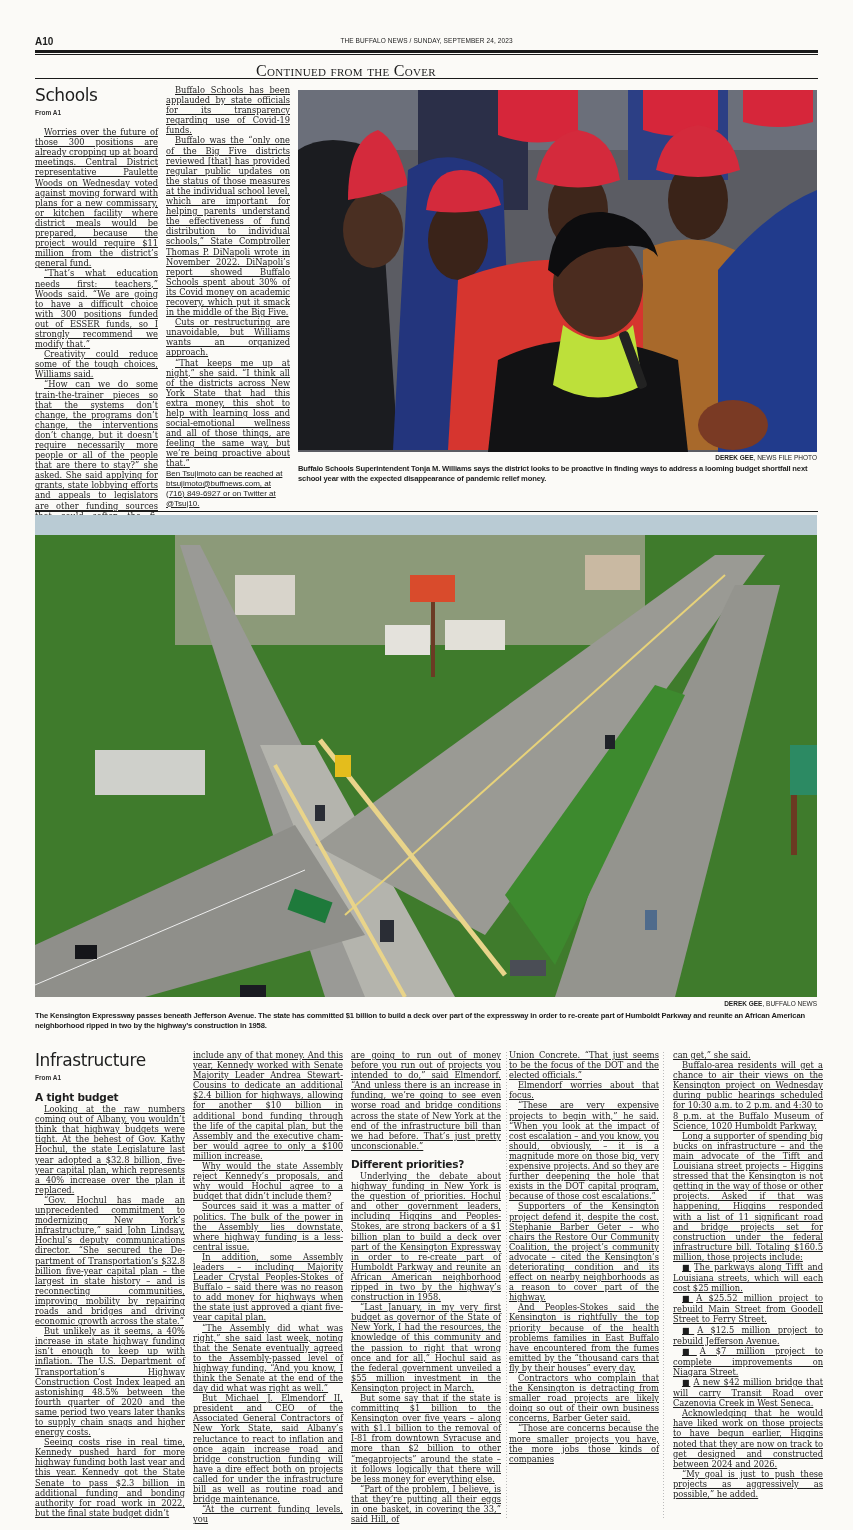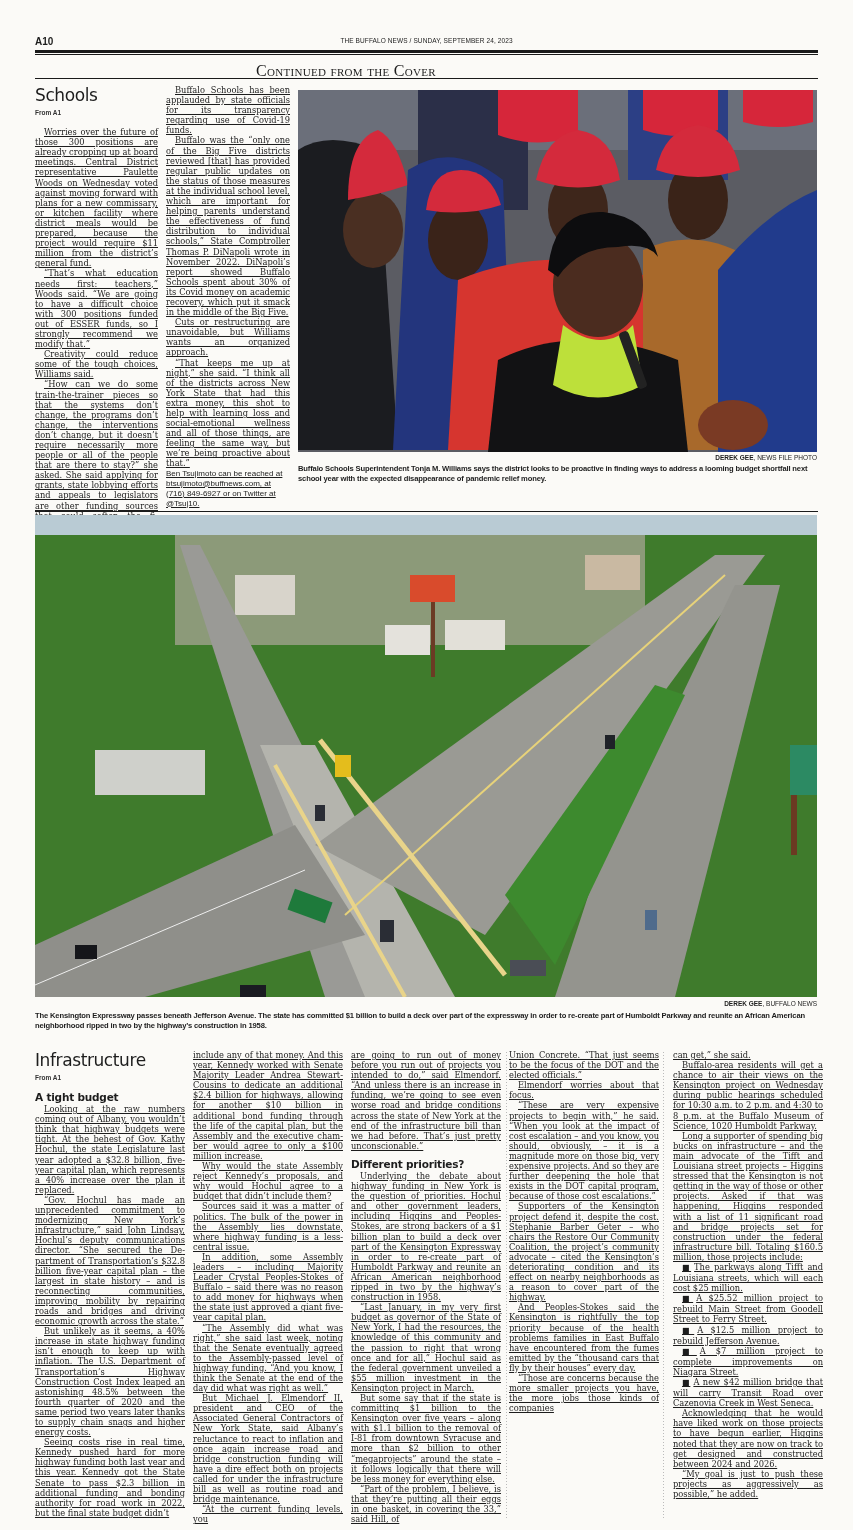--- a/index.html
+++ b/index.html
@@ -176,20 +176,21 @@
 </div>
 
 <div class="col-sep" style="left:506px;top:1052px;height:468px;"></div>
 
 <div class="col" style="left:509px;top:1050px;width:150px;">
   <p class="noind">Union Concrete. “That just seems to be the focus of the DOT and the elected officials.”</p>
   <p>Elmendorf worries about that focus.</p>
   <p>“These are very expensive projects to begin with,” he said. “When you look at the impact of cost escalation – and you know, you should, obviously, – it is a magnitude more on those big, very expensive projects. And so they are fur­ther deepening the hole that exists in the DOT capital program, because of those cost escalations.”</p>
   <p>Supporters of the Kensington project defend it, despite the cost. Stephanie Barber Geter – who chairs the Restore Our Community Coalition, the proj­ect’s community advocate – cited the Kensington’s deteriorating condition and its effect on nearby neighborhoods as a reason to cover part of the highway.</p>
   <p>And Peoples-Stokes said the Kens­ington is rightfully the top priority be­cause of the health problems families in East Buffalo have encountered from the fumes emitted by the “thousand cars that fly by their houses” every day.</p>
+  <p>Contractors who complain that the Kensington is detracting from smaller road projects are likely doing so out of their own business concerns, Barber Geter said.</p>
   <p>“Those are concerns because the more smaller projects you have, the more jobs those kinds of companies</p>
 </div>
 
 <div class="col-sep" style="left:663px;top:1052px;height:468px;"></div>
 
 <div class="col" style="left:667px;top:1050px;width:150px;margin-left:6px;">
   <p class="noind">can get,” she said.</p>
   <p>Buffalo-area residents will get a chance to air their views on the Kensington project on Wednesday during public hearings scheduled for 10:30 a.m. to 2 p.m. and 4:30 to 8 p.m. at the Buffalo Museum of Science, 1020 Humboldt Parkway.</p>
   <p>Long a supporter of spending big bucks on infrastructure – and the main advocate of the Tifft and Louisiana street projects – Higgins stressed that the Kensington is not getting in the way of those or other projects. Asked if that was happening, Higgins responded with a list of 11 significant road and bridge projects set for construction under the federal infrastructure bill. Totaling $160.5 million, those projects include:</p>
   <p class="bullet">The parkways along Tifft and Louisiana streets, which will each cost $25 million.</p>

